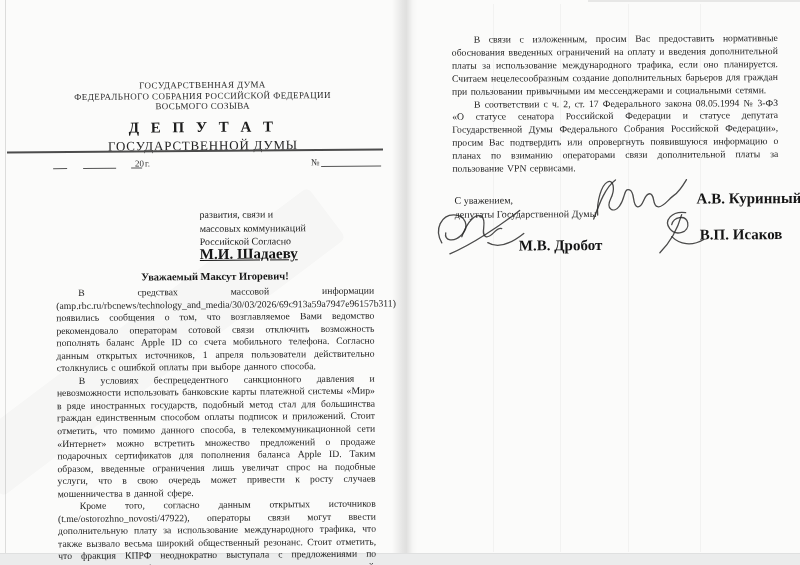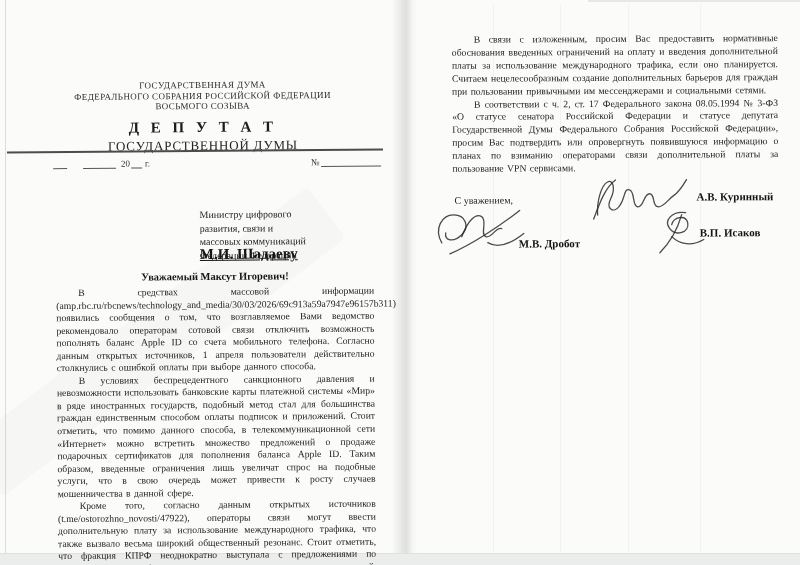--- a/index.html
+++ b/index.html
@@ -35,21 +35,21 @@
   .addressee { position:absolute; left:192px; top:208px; width:178px; font-size:10px; line-height:13.5px; color:#242424; }
   .addressee-name { position:absolute; left:192px; top:246px; font-size:15px; font-weight:bold; color:#161616;text-decoration:underline; }
   .salutation { position:absolute; left:48px; top:271px; width:318px; text-align:center; font-size:10.5px; font-weight:bold; color:#161616; }
   .body1 { position:absolute; left:48px; top:286px; width:318px; font-size:9.7px; line-height:12.55px; color:#232323; }
   .body1 p, .body2 p { text-align:justify; text-indent:22px; word-spacing:1px; }
 
   
   .page2 { position:absolute; left:412px; top:0; width:388px; height:558px; transform:rotate(-0.3deg); }
   .body2 { position:absolute; left:41px; top:33px; width:326px; font-size:9.7px; line-height:12.9px; color:#232323; }
   .closing { position:absolute; left:43px; top:181px; font-size:10px; line-height:13.5px; color:#242424;margin-top:12px; }
-  .signer-name { position:absolute; font-size:11px; font-weight:bold; color:#151515; white-space:nowrap; }
+  .signer-name { position:absolute; font-size:15px; font-weight:bold; color:#151515; white-space:nowrap; }
   .sig { position:absolute; }
   .sig path { fill:none; stroke:#2b2b2b; stroke-width:1.3; stroke-linecap:round; opacity:0.85; }
 </style>
 </head>
 <body>
 
 <div class="scan">
 
   <div class="gutter"></div>
   <div class="edge-left"></div>
@@ -69,32 +69,31 @@
       <div class="lh-small">ВОСЬМОГО СОЗЫВА</div>
       <div class="lh-dep">Д Е П У Т А Т</div>
       <div class="lh-duma">ГОСУДАРСТВЕННОЙ ДУМЫ</div>
     </div>
 
     <div class="rule"></div>
 
     <div class="dateline">
       <span class="dl-item" style="left:46px"><span class="blank" style="width:14px"></span></span>
       <span class="dl-item" style="left:76px"><span class="blank" style="width:33px"></span></span>
-      <span class="dl-item" style="left:114px">20</span>
+      <span class="dl-item" style="left:128px">20</span>
       <span class="dl-item" style="left:124px"><span class="blank" style="width:11px"></span></span>
       <span class="dl-item" style="left:138px">г.</span>
       <span class="dl-item" style="left:304px">№</span>
       <span class="dl-item" style="left:314px"><span class="blank" style="width:60px"></span></span>
     </div>
 
     <div class="addressee">
-      <div>Министру цифрового</div>
       <div>развития, связи и</div>
       <div>массовых коммуникаций</div>
-      <div>Федерации Федерации</div>
+      <div>Российской Согласно</div>
     </div>
     <div class="addressee-name">М.И. Шадаеву</div>
 
     <div class="salutation">Уважаемый Максут Игоревич!</div>
 
     <div class="body1">
       <p>В средствах массовой информации (amp.rbc.ru/rbcnews/technology_and_media/30/03/2026/69c913a59a7947e96157b311) появились сообщения о том, что возглавляемое Вами ведомство рекомендовало операторам сотовой связи отключить возможность пополнять баланс Apple ID со счета мобильного телефона. Согласно данным открытых источников, 1 апреля пользователи действительно столкнулись с ошибкой оплаты при выборе данного способа.</p>
       <p>В условиях беспрецедентного санкционного давления и невозможности использовать банковские карты платежной системы «Мир» в ряде иностранных государств, подобный метод стал для большинства граждан единственным способом оплаты подписок и приложений. Стоит отметить, что помимо данного способа, в телекоммуникационной сети «Интернет» можно встретить множество предложений о продаже подарочных сертификатов для пополнения баланса Apple ID. Таким образом, введенные ограничения лишь увеличат спрос на подобные услуги, что в свою очередь может привести к росту случаев мошенничества в данной сфере.</p>
       <p>Кроме того, согласно данным открытых источников (t.me/ostorozhno_novosti/47922), операторы связи могут ввести дополнительную плату за использование международного трафика, что также вызвало весьма широкий общественный резонанс. Стоит отметить, что фракция КПРФ неоднократно выступала с предложениями по снижению числа блокировок мессенджеров и социальных сетей, используемых гражданами в повседневной жизни.</p>
     </div>
@@ -102,20 +101,21 @@
 
   <div class="page2">
 
     <div class="body2">
       <p>В связи с изложенным, просим Вас предоставить нормативные обоснования введенных ограничений на оплату и введения дополнительной платы за использование международного трафика, если оно планируется. Считаем нецелесообразным создание дополнительных барьеров для граждан при пользовании привычными им мессенджерами и социальными сетями.</p>
       <p>В соответствии с ч. 2, ст. 17 Федерального закона 08.05.1994 № 3-ФЗ «О статусе сенатора Российской Федерации и статусе депутата Государственной Думы Федерального Собрания Российской Федерации», просим Вас подтвердить или опровергнуть появившуюся информацию о планах по взиманию операторами связи дополнительной платы за пользование VPN сервисами.</p>
     </div>
 
     <div class="closing">
       <div>С уважением,</div>
+      <div>депутаты Государственной Думы</div>
     </div>
 
     <svg class="sig" style="left:178px; top:175px" width="100" height="46" viewBox="0 0 100 46">
       <path d="M4,44 C10,28 16,12 26,5"></path>
       <path d="M8,40 C7,26 12,10 18,7 C24,4 26,14 21,24 C16,34 24,39 30,31 C36,23 34,13 40,15 C46,17 42,31 48,32 C54,33 54,19 60,19 C66,19 62,31 68,32 C74,33 78,25 84,21 C90,17 94,10 97,5"></path>
     </svg>
     <div class="signer-name" style="left:285px; top:191px">А.В. Куринный</div>
 
     <svg class="sig" style="left:18px; top:206px" width="100" height="50" viewBox="0 0 100 50">
       <path d="M12,36 C4,22 12,8 24,8 C36,8 40,20 32,28 C24,36 14,34 16,26"></path>

